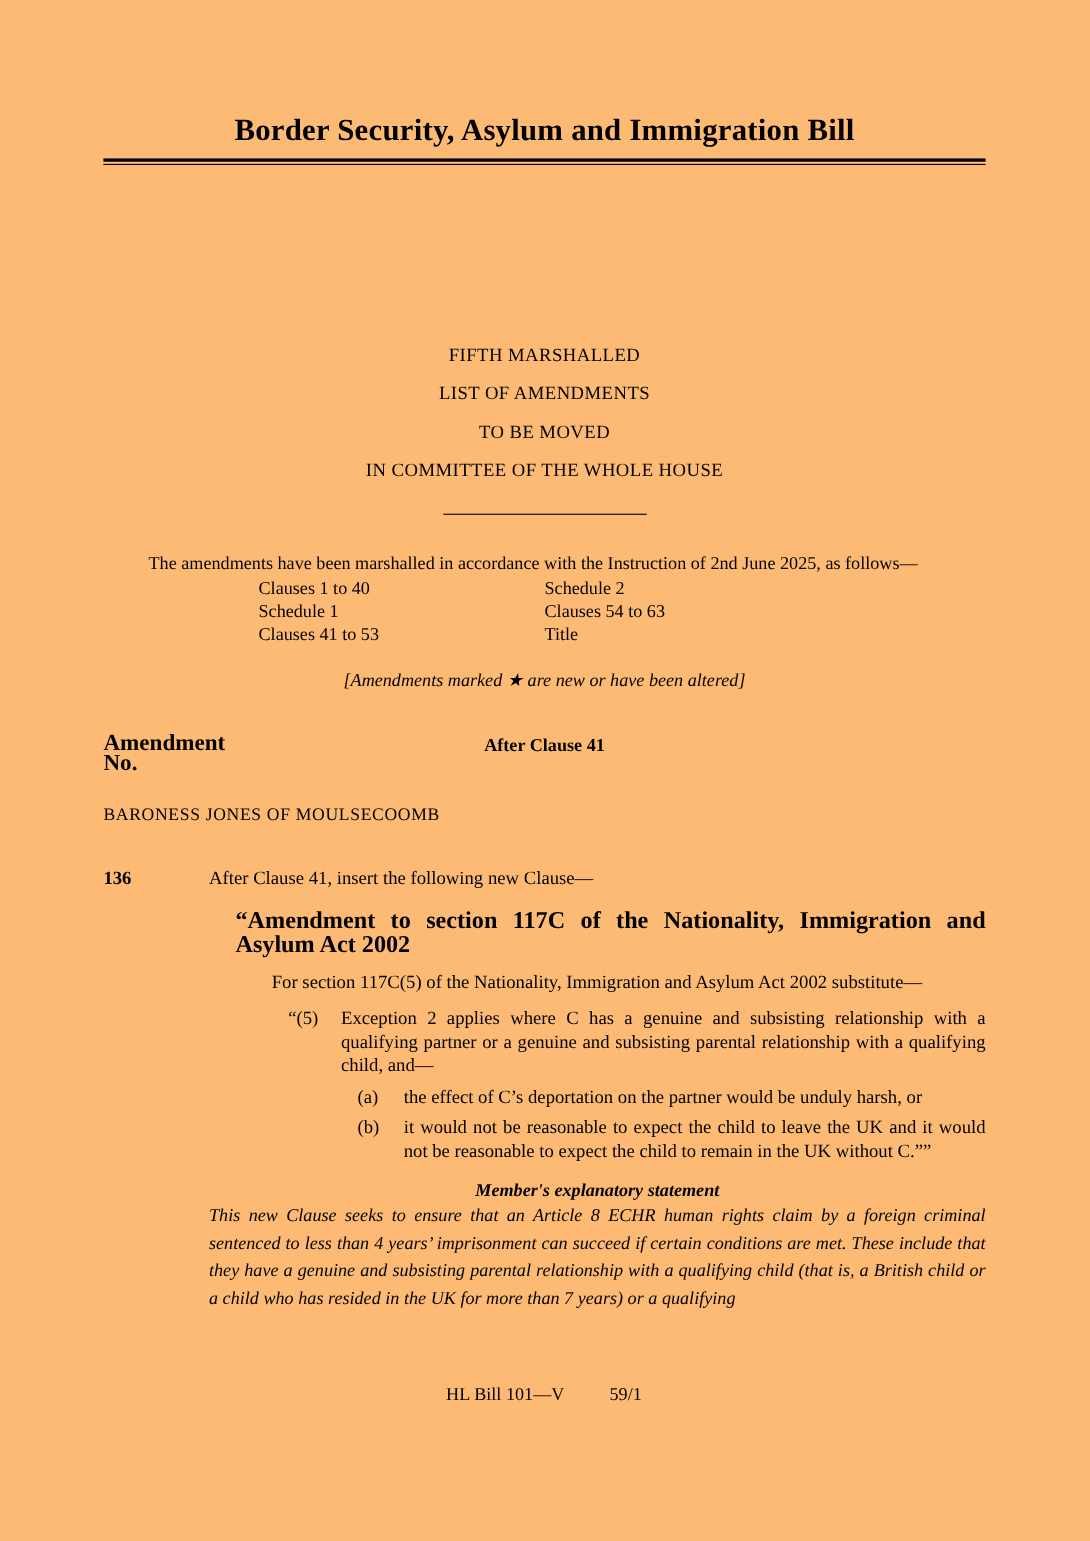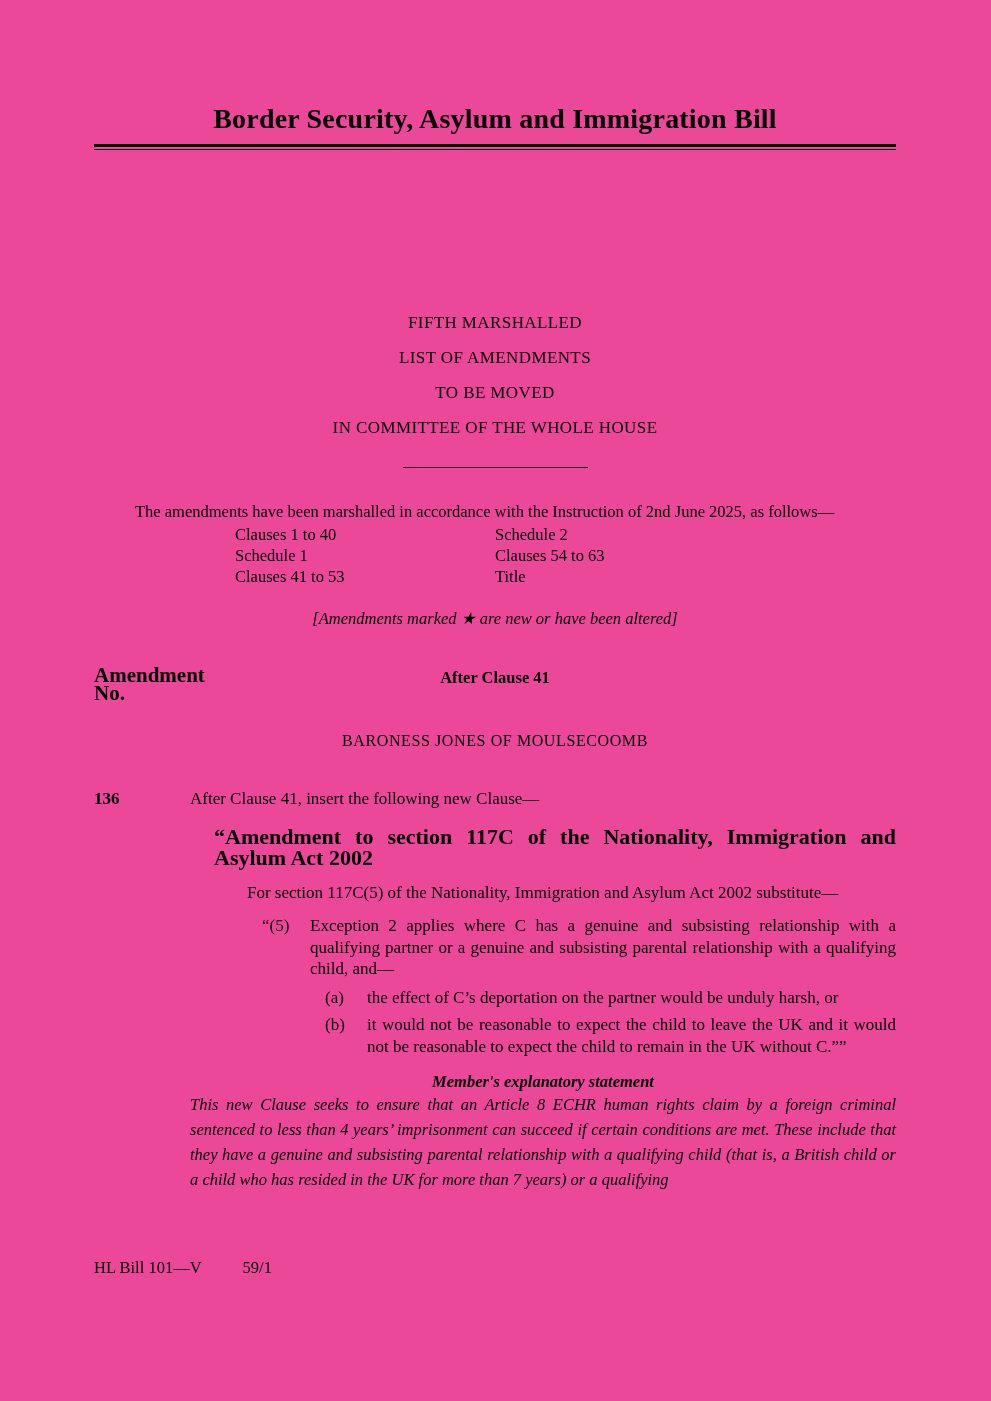--- a/index.html
+++ b/index.html
@@ -1,21 +1,21 @@
 <!DOCTYPE html>
 <html><head>
 <meta charset="utf-8">
 <style>
   html, body { margin: 0; padding: 0; background: #ffffff; }
   .page {
     position: relative;
     width: 991px;
     height: 1401px;
     margin: 0 auto;
-    background: #ec4899;
+    background: #fdba74;
     color: #000000;
     font-family: "Liberation Serif", "DejaVu Serif", serif;
     overflow: hidden;
     box-sizing: border-box;
   }
   .content { margin: 0 95px 0 94px; }
 
   .doc-title {
     margin-top: 103px;
     text-align: center;
@@ -75,21 +75,20 @@
   .after-clause-heading {
     text-align: center;
     font-weight: bold;
     font-size: 16.5px;
     line-height: 20px;
     padding-top: 2px;
   }
 
   .mover-name {
     margin-top: 26px;
-    text-align: center;
     font-size: 16px;
     letter-spacing: 0.6px;
   }
 
   .amendment-row {
     display: flex;
     margin-top: 38px;
     font-size: 17px;
     line-height: 21.5px;
   }
@@ -147,21 +146,21 @@
     line-height: 25px;
     text-align: justify;
   }
 
   .page-footer {
     position: absolute;
     left: 94px;
     right: 96px;
     top: 1258px;
     display: flex;
-    justify-content: flex-start;
+    justify-content: center;
     font-size: 16.5px;
     gap: 41px;
   }
 </style>
 </head>
 <body>
 
 <div class="page">
   <div class="content">
 

